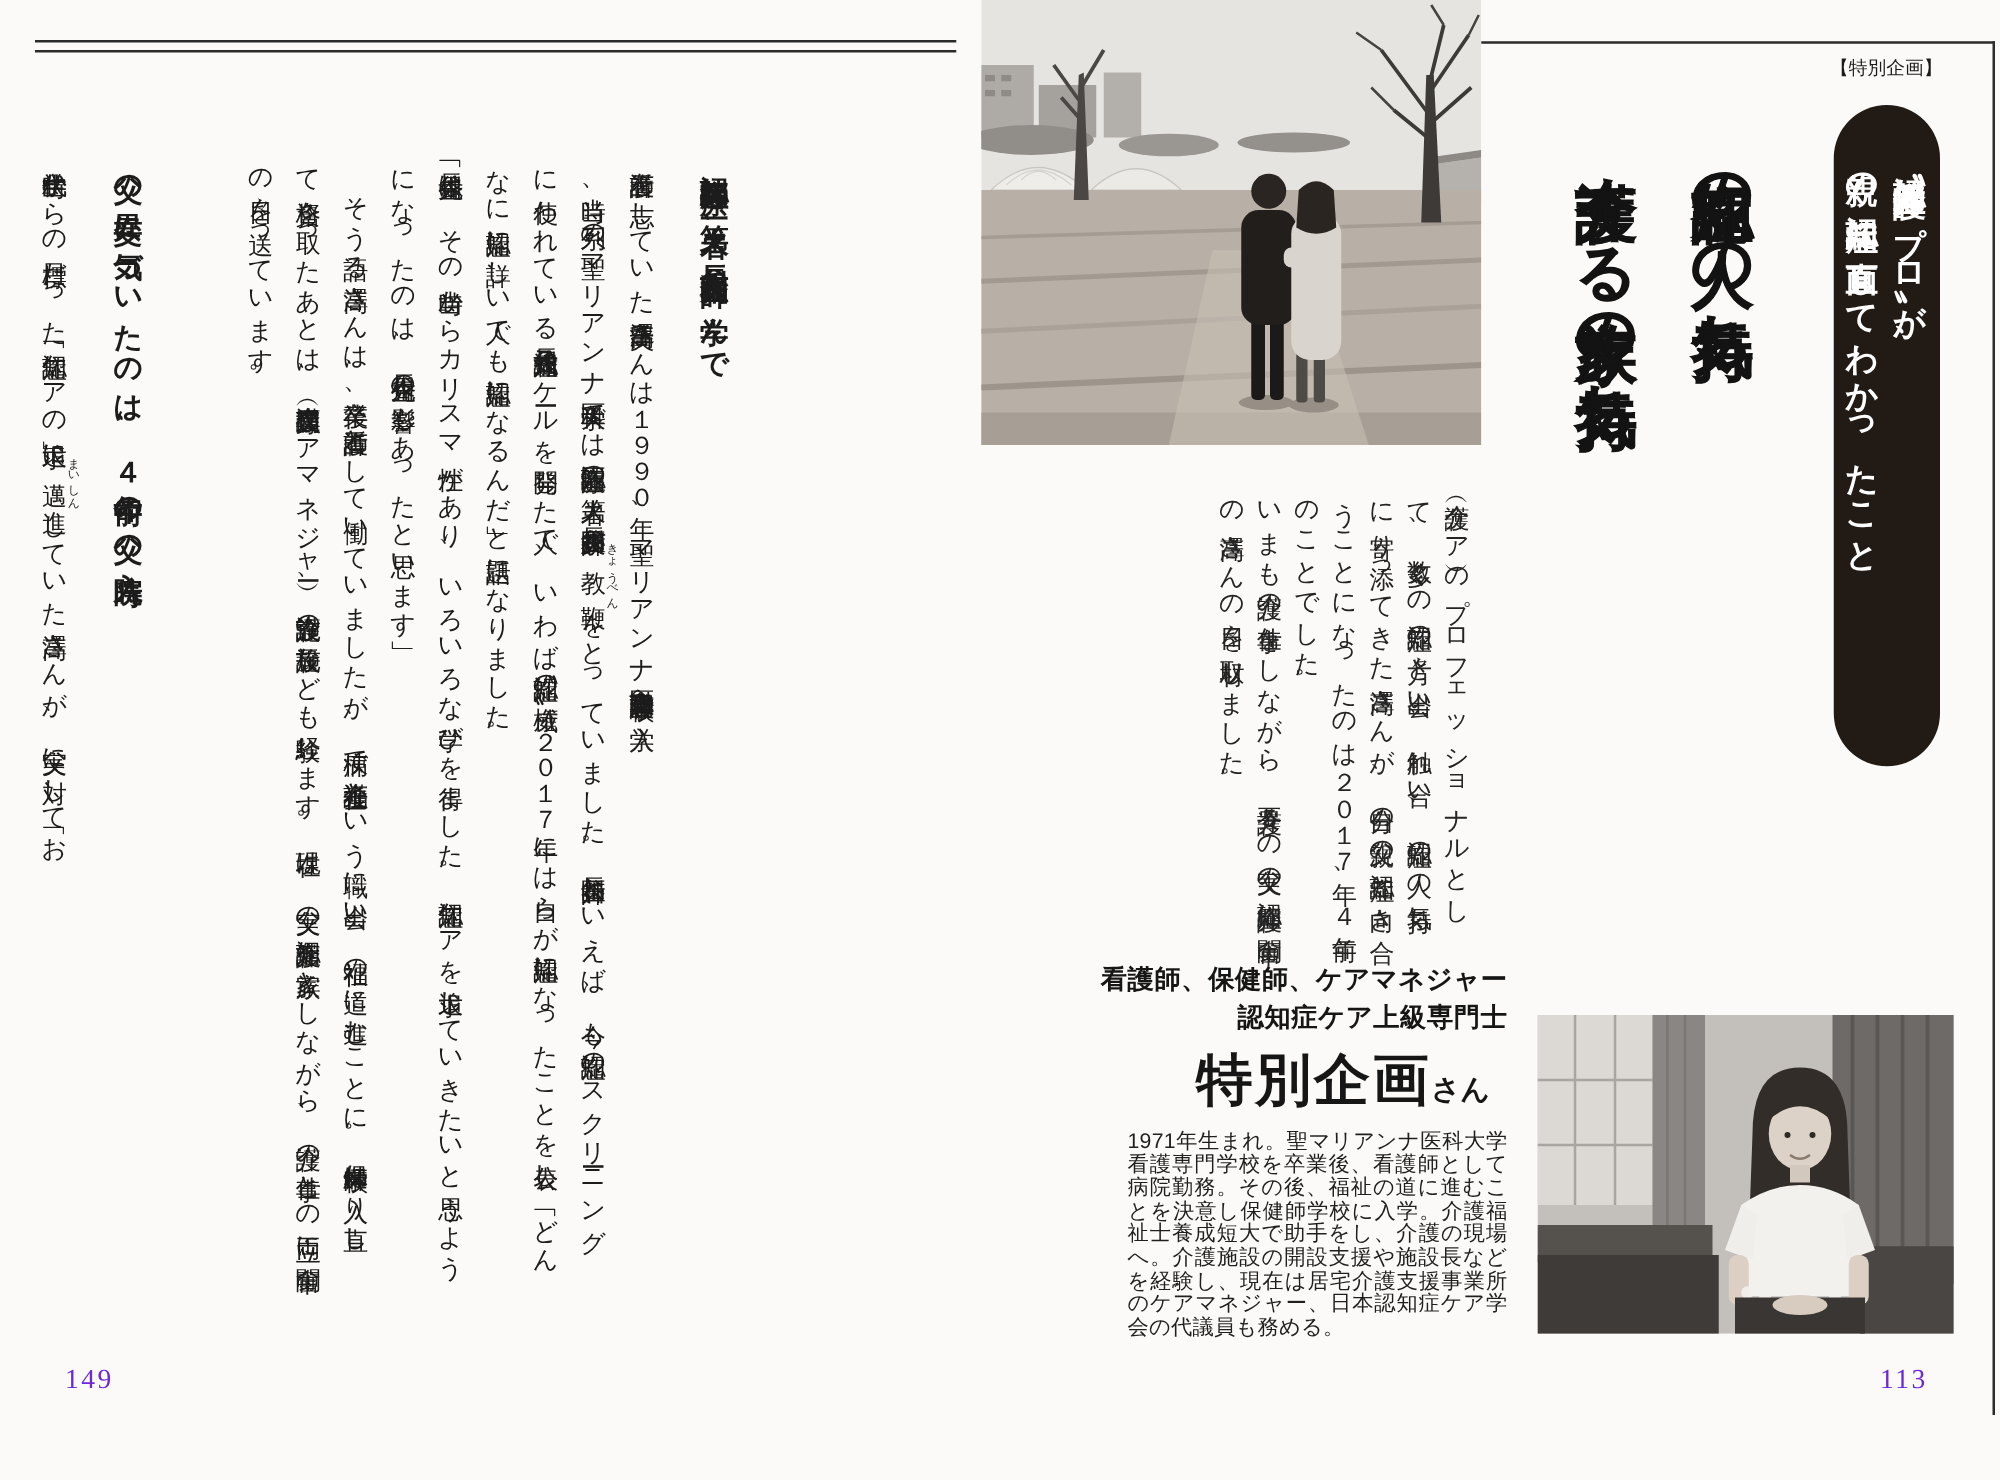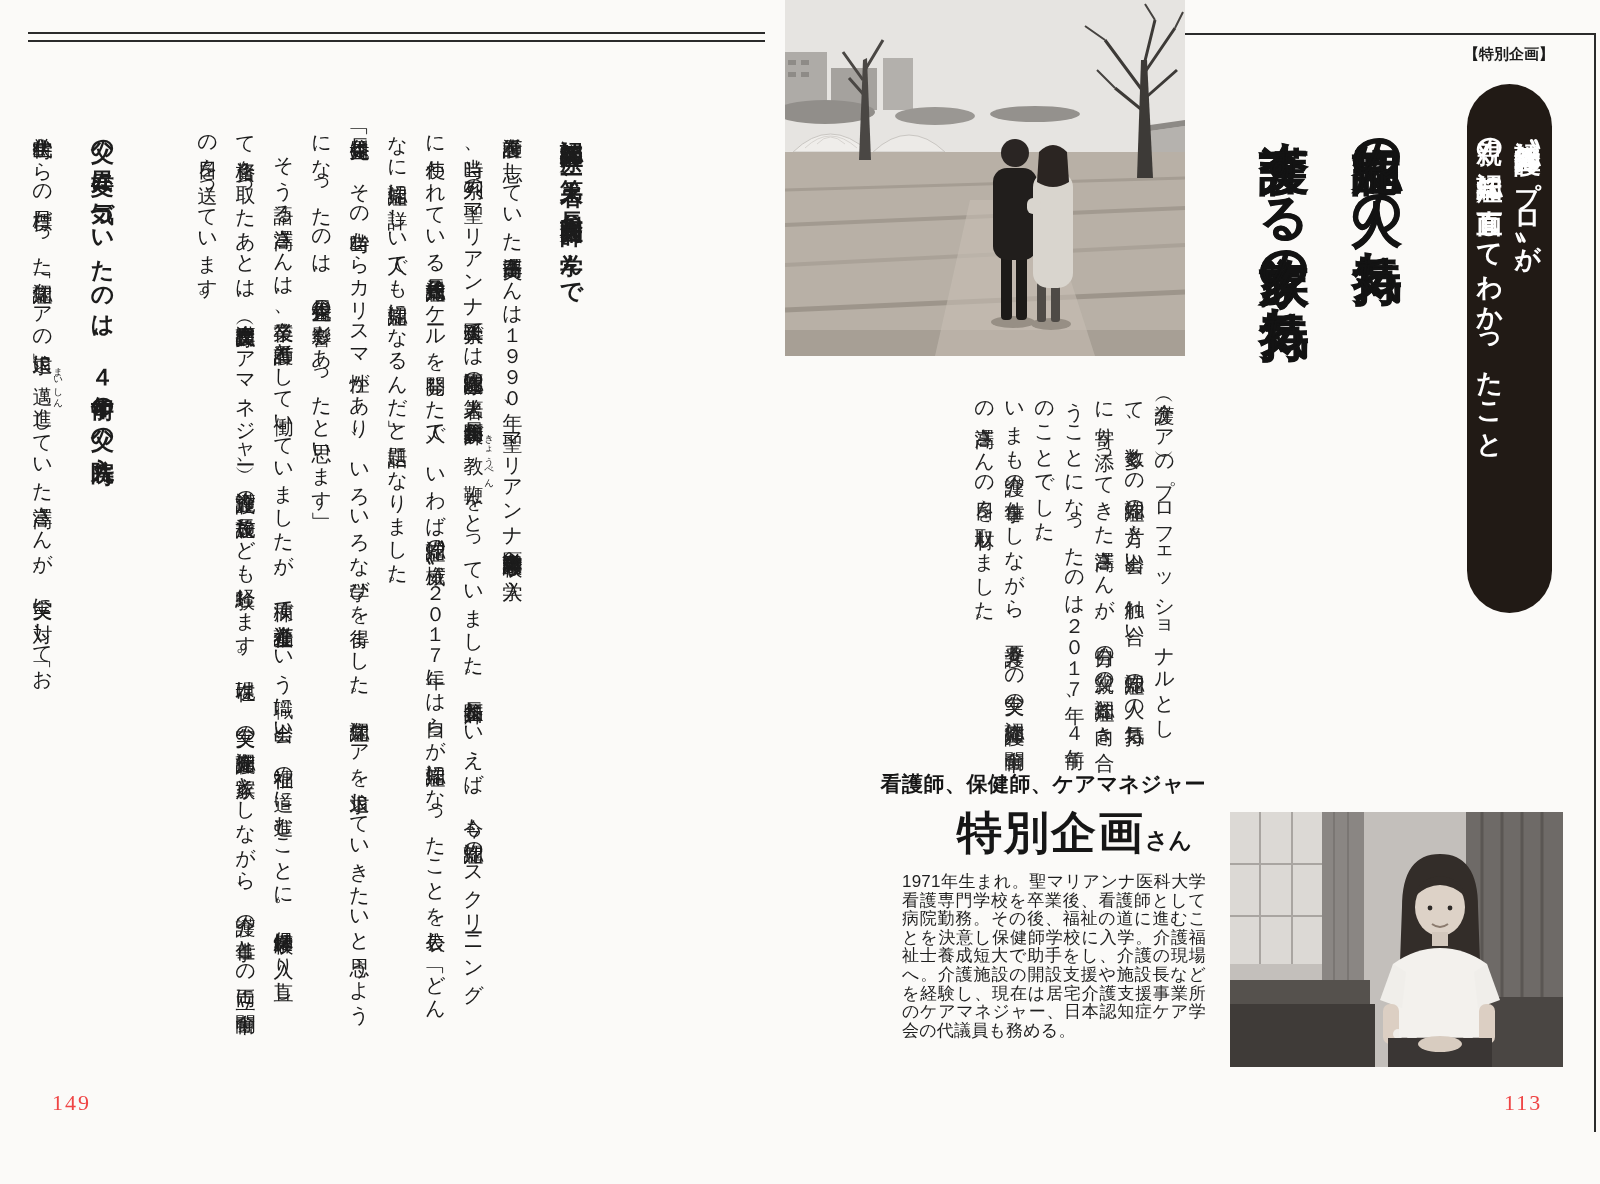--- a/index.html
+++ b/index.html
@@ -20,21 +20,21 @@
     padding-block-start:66px;margin-block-start:6px;margin-block-end:24px;
   }
   #article p.bp{margin:0;}
   #article p.indent{text-indent:21px;}
   ruby rt{font-size:9.5px;letter-spacing:0;font-weight:400;}
   
   #field-photo{position:absolute;left:785px;top:0px;width:400px;height:356px;}
   #special-tag{
     position:absolute;left:1464px;top:45px;
     font-family:"Liberation Sans","DejaVu Sans",sans-serif;
-    font-size:15px;font-weight:700;letter-spacing:0px;color:#1b1b1b;
+    font-size:15px;font-weight:400;letter-spacing:0px;color:#1b1b1b;
   }
   #banner-pill{
     position:absolute;left:1467px;top:84px;width:85px;height:529px;
     border-radius:44px;background:#211a15;
   }
   #banner-text{
     position:absolute;top:34px;right:5px;bottom:28px;left:2px;
     writing-mode:vertical-rl;text-orientation:mixed;color:#ffffff;
     font-family:"Liberation Sans","DejaVu Sans",sans-serif;
     font-size:26px;font-weight:700;line-height:38px;letter-spacing:2px;
@@ -62,21 +62,21 @@
   .ptitle{text-align:right;font-weight:700;font-size:21px;line-height:31px;letter-spacing:0.5px;}
   #profile-name{text-align:right;padding-right:14px;margin-top:4px;font-weight:700;}
   #profile-name .nm{font-size:45px;letter-spacing:2px;}
   #profile-name .sfx{font-size:23px;}
   #profile-bio{
     margin-top:10px;margin-left:22px;font-size:17px;line-height:18.6px;
     text-align:justify;letter-spacing:0.2px;color:#1f1f1f;
   }
   #portrait-photo{position:absolute;left:1230px;top:812px;width:333px;height:255px;}
   .pnum{
-    position:absolute;top:1090px;font-size:22px;letter-spacing:2px;color:#ef4444;
+    position:absolute;top:1090px;font-size:22px;letter-spacing:2px;color:#6d28d9;
     font-family:"Liberation Serif","DejaVu Serif",serif;
   }
   #pnum-149{left:52px;}
   #pnum-148{left:1504px;}
 </style>
 </head>
 <body>
 
 <div style="position:absolute;inset:0;">
 
@@ -158,20 +158,21 @@
     <span>介護する家族の気持ち</span>
   </div>
 
   <div id="lead">
     <p>介護（ケア）のプロフェッショナルとして、数多くの認知症の方々と出会い、触れ合い、認知症の人の気持ちに寄り添ってきた高澤さんが、自分の父親の認知症と向き合うことになったのは２０１７年、４年前のことでした。</p>
     <p>いまも介護の仕事をしながら、要介護５の実父の認知症介護に奮闘中の高澤さんの日々を取材しました。</p>
   </div>
 
   <div id="profile">
     <div class="ptitle">看護師、保健師、ケアマネジャー</div>
+    <div class="ptitle">認知症ケア上級専門士</div>
     <div id="profile-name">
       <span class="nm">特別企画</span><span class="sfx">さん</span>
     </div>
     <div id="profile-bio">1971年生まれ。聖マリアンナ医科大学看護専門学校を卒業後、看護師として病院勤務。その後、福祉の道に進むことを決意し保健師学校に入学。介護福祉士養成短大で助手をし、介護の現場へ。介護施設の開設支援や施設長などを経験し、現在は居宅介護支援事業所のケアマネジャー、日本認知症ケア学会の代議員も務める。</div>
   </div>
 
   <svg id="portrait-photo" viewBox="0 0 333 255" preserveAspectRatio="none">
     <rect width="333" height="255" fill="#c3bfbb"></rect>
     <rect x="0" y="0" width="92" height="152" fill="#dcd9d5"></rect>
     <path d="M30,0 V152 M62,0 V152 M0,52 H92 M0,104 H92" stroke="#a9a5a1" stroke-width="2" fill="none"></path>

